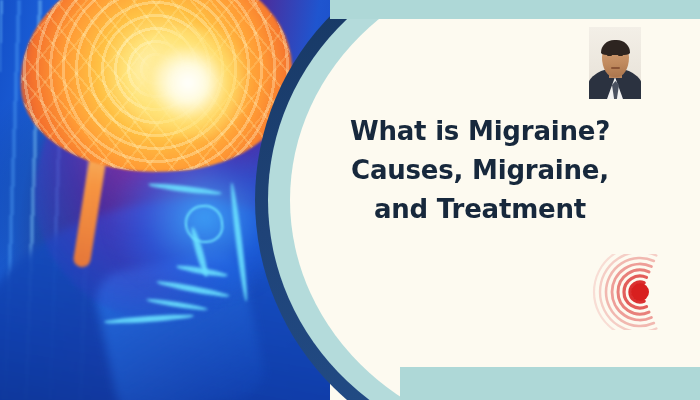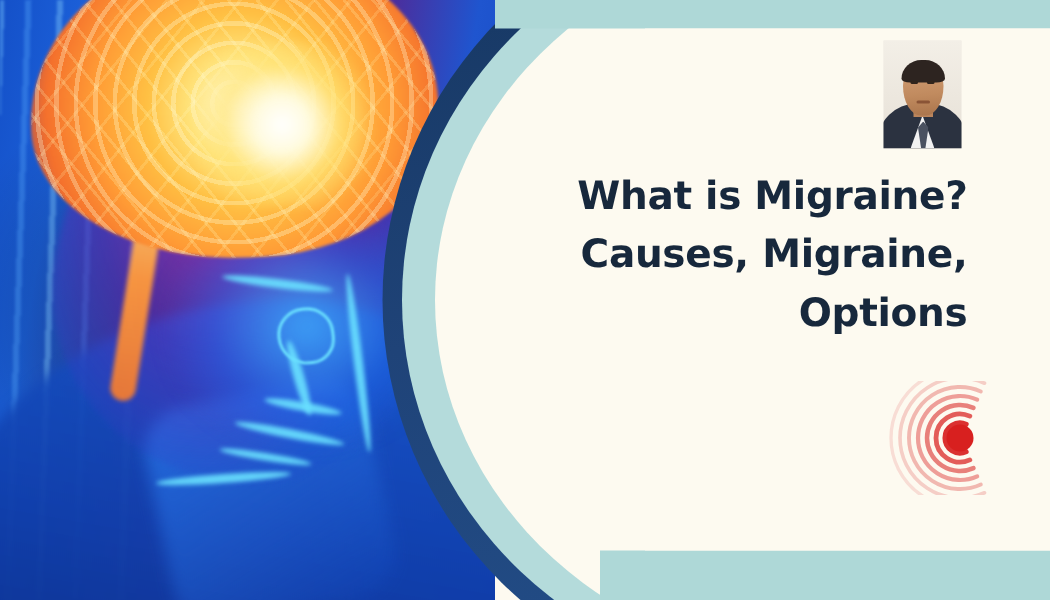--- a/index.html
+++ b/index.html
@@ -107,21 +107,21 @@
 
   
   .logo{position:absolute;left:584px;top:254px;width:74px;height:76px;}
   .logo svg{display:block;width:100%;height:100%;}
 
   
   .title{position:absolute;left:315px;top:112px;width:330px;
     text-align:center;color:#17283c;
     font-size:26px;line-height:39px;font-weight:700;letter-spacing:-.2px;
     font-family:"DejaVu Sans", sans-serif;}
-  .title div{white-space:nowrap;text-align:right;}
+  .title div{white-space:nowrap;}
 </style>
 </head>
 <body>
 
 <div id="stage">
 
   <div class="photo">
     <div class="strands"></div>
     <div class="torso"></div>
     <div class="collar"></div>
@@ -157,21 +157,21 @@
     <div class="av-face"></div>
     <div class="av-hair"></div>
     <div class="av-eye l"></div>
     <div class="av-eye r"></div>
     <div class="av-mouth"></div>
   </div>
 
   <div class="title">
     <div>What is Migraine?</div>
     <div>Causes, Migraine,</div>
-    <div>Options</div>
+    <div>and Treatment</div>
   </div>
 
   <div class="logo">
     <svg viewBox="0 0 74 76">
       <g id="logo-arcs">
           <path d="M 60.08 28.87 A 10 10 0 1 0 60.08 47.13" fill="none" stroke="#d8201f" stroke-width="3.4" stroke-opacity="0.92" stroke-linecap="round"></path>
           <path d="M 62.54 23.40 A 16 16 0 1 0 62.54 52.60" fill="none" stroke="#d8201f" stroke-width="3.2" stroke-opacity="0.72" stroke-linecap="round"></path>
           <path d="M 64.99 17.92 A 22 22 0 1 0 64.99 58.08" fill="none" stroke="#d8201f" stroke-width="3" stroke-opacity="0.56" stroke-linecap="round"></path>
           <path d="M 67.44 12.44 A 28 28 0 1 0 67.44 63.56" fill="none" stroke="#d8201f" stroke-width="2.8" stroke-opacity="0.42" stroke-linecap="round"></path>
           <path d="M 69.89 6.97 A 34 34 0 1 0 69.89 69.03" fill="none" stroke="#d8201f" stroke-width="2.6" stroke-opacity="0.3" stroke-linecap="round"></path>

